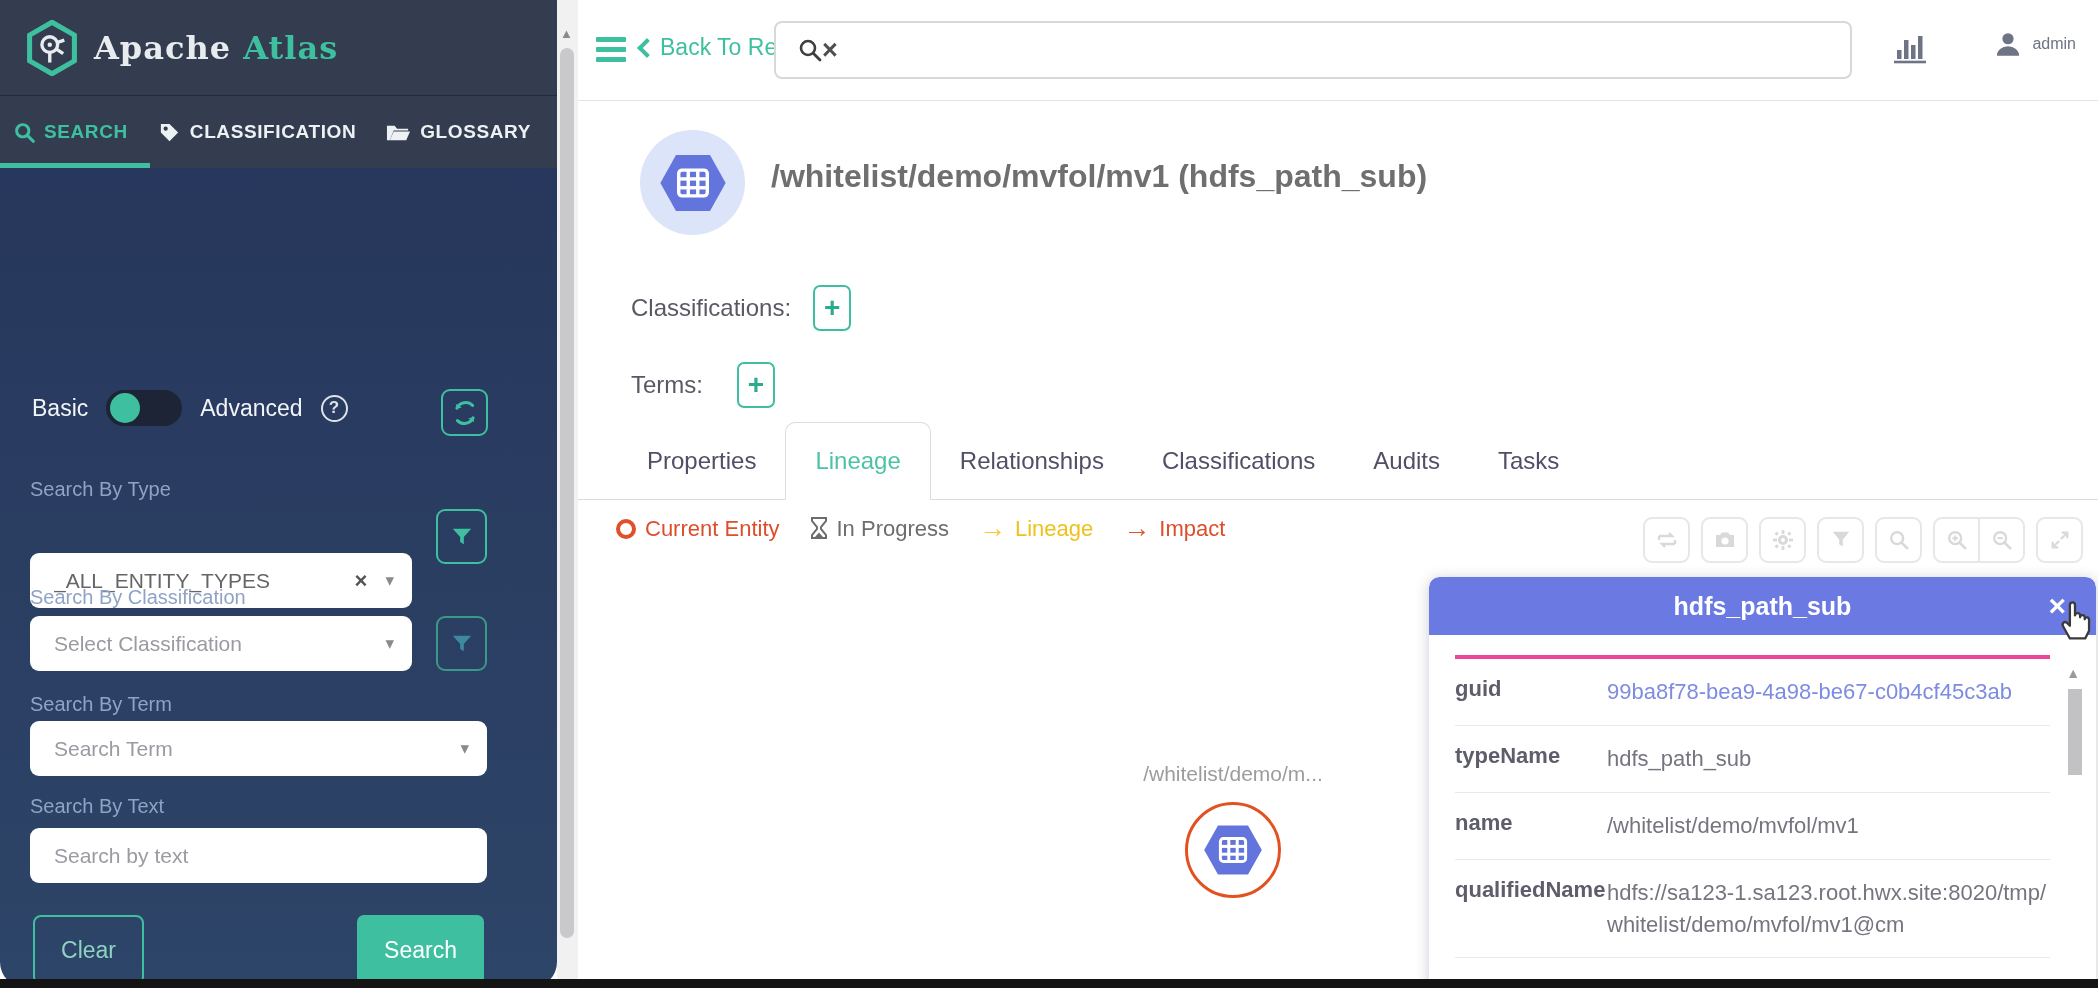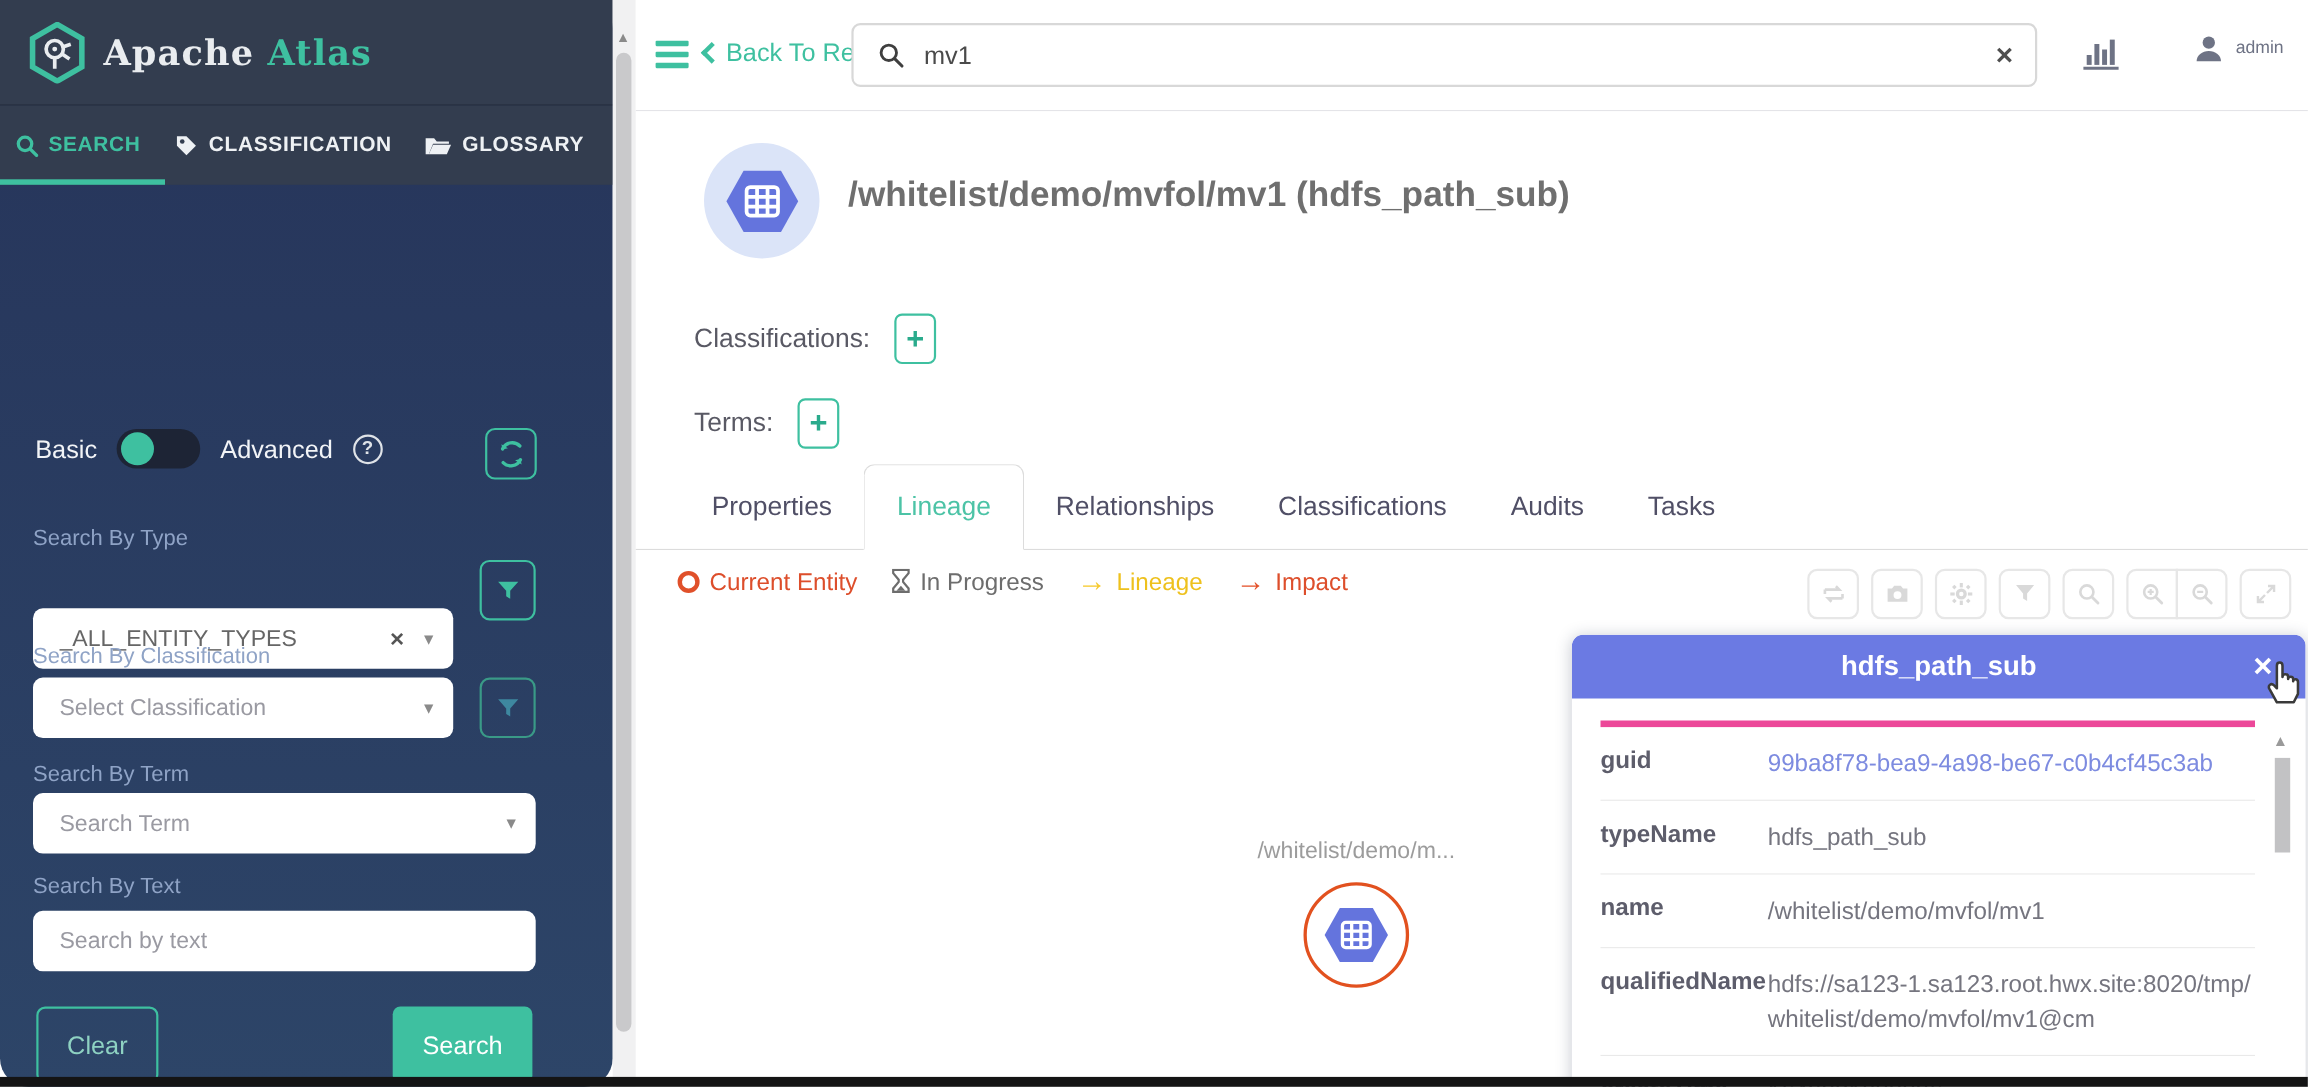--- a/index.html
+++ b/index.html
@@ -68,21 +68,21 @@
   .stats-btn { position:absolute; right:168px; top:28px; cursor:pointer; }
   .user-chip { position:absolute; right:22px; top:30px; display:flex; align-items:center; gap:10px;
     color:#6e7385; font-size:16px; cursor:pointer; }
 
   
   .entity-avatar { position:absolute; left:62px; top:130px; width:105px; height:105px; border-radius:50%;
     background:#dbe4f8; display:flex; align-items:center; justify-content:center; }
   .entity-title { position:absolute; left:193px; top:158px; font-size:32px; font-weight:bold; color:#6f6f6f; }
   .meta-row-label { font-size:24px; color:#595964; }
   .meta-classifications { position:absolute; left:53px; top:285px; display:flex; align-items:center; gap:22px; }
-  .meta-terms { position:absolute; left:53px; top:362px; display:flex; align-items:center; gap:22px; }
+  .meta-terms { position:absolute; left:53px; top:362px; display:flex; align-items:center; gap:34px; }
   .btn-add { width:38px; height:46px; border:2px solid #3ec0a0; border-radius:7px; background:#fff;
     color:#2aab8c; font-size:28px; font-weight:bold; display:flex; align-items:center; justify-content:center; cursor:pointer; }
 
   
   .tabsbar { position:absolute; top:422px; left:0; right:0; height:78px; border-bottom:1px solid #dcdcdc;
     display:flex; align-items:stretch; padding-left:40px; }
   .tab { padding:0 29px; display:flex; align-items:center; font-size:24px; color:#504f66; cursor:pointer; }
   .tab.active { background:#fff; border:1px solid #dcdcdc; border-bottom:1px solid #fff; border-radius:10px 10px 0 0;
     color:#4cc3a6; margin-bottom:-1px; }
 
@@ -112,21 +112,21 @@
   
   .detail-panel { position:absolute; left:851px; top:577px; width:667px; height:411px; background:#fff;
     border-radius:10px 10px 0 0; box-shadow:0 2px 14px rgba(40,50,80,0.25); overflow:hidden; }
   .detail-header { position:relative; height:58px; background:#6b7ae3; border-radius:10px 10px 0 0;
     display:flex; align-items:center; justify-content:center; color:#fff; font-size:25px; font-weight:bold; }
   .detail-close { position:absolute; right:30px; top:12px; color:#fff; font-size:30px; font-weight:bold; cursor:pointer; }
   .hand-cursor { position:absolute; right:0px; top:18px; }
   .detail-table { position:absolute; left:26px; right:46px; top:78px; }
   .detail-row { display:grid; grid-template-columns:152px 1fr; padding:17px 0; border-bottom:1px solid #e9e9e9;
     font-size:22px; align-items:start; }
-  .detail-row:first-child { border-top:6px solid #ec4899; }
+  .detail-row:first-child { border-top:4px solid #ec4899; }
   .detail-row .k { color:#5d5d6b; font-weight:bold; }
   .detail-row .v { color:#75757f; word-break:break-all; line-height:1.45; }
   .detail-row .v.link { color:#7d8be0; cursor:pointer; }
   .detail-scroll-up { position:absolute; right:16px; top:88px; color:#9a9a9a; font-size:14px; }
   .detail-scroll-thumb { position:absolute; right:14px; top:112px; width:14px; height:86px; background:#c2c2c4; }
 
   .bottom-bar { position:absolute; left:0; bottom:0; width:2098px; height:9px; background:#141414; z-index:50; }
 
   svg { display:block; }
 </style>
@@ -263,21 +263,20 @@
         <span class="back-chevron"></span>
         <span>Back To Results</span>
       </div>
       <div class="global-search">
         <span>
           <svg width="24" height="24" viewBox="0 0 24 24">
               <circle cx="10" cy="10" r="7" fill="none" stroke="#3f3f3f" stroke-width="2.6"></circle>
               <line x1="15.5" y1="15.5" x2="22" y2="22" stroke="#3f3f3f" stroke-width="2.8" stroke-linecap="round"></line>
             </svg>
         </span>
-        <span class="q-text">mv1</span>
         <span class="clear">×</span>
       </div>
       <div class="stats-btn">
         <span>
           <svg width="40" height="40" viewBox="0 0 40 40">
             <line x1="4" y1="34" x2="36" y2="34" stroke="#6e7385" stroke-width="2.6"></line>
             <rect x="7" y="22" width="4.5" height="9" fill="#6e7385"></rect>
             <rect x="14" y="12" width="4.5" height="19" fill="#6e7385"></rect>
             <rect x="21" y="17" width="4.5" height="14" fill="#6e7385"></rect>
             <rect x="28" y="8" width="4.5" height="23" fill="#6e7385"></rect>

